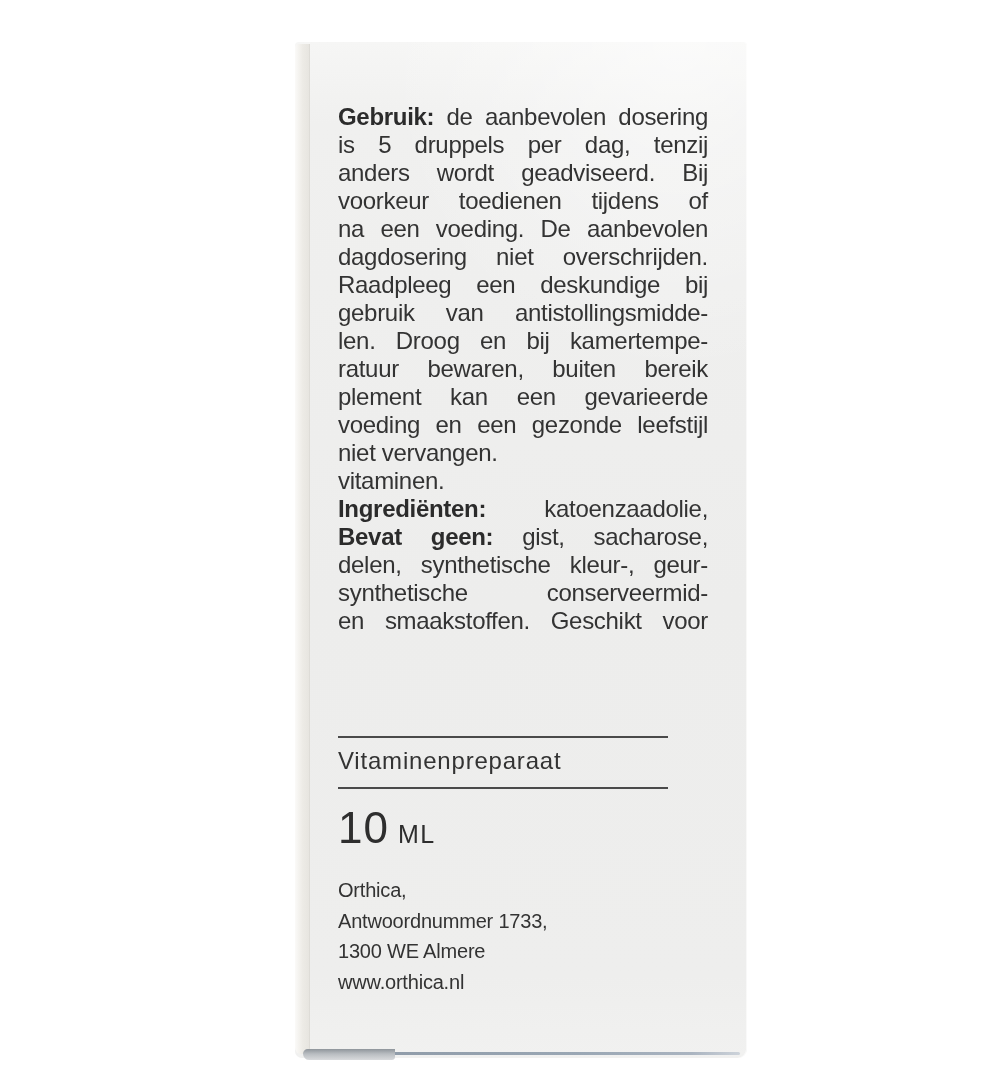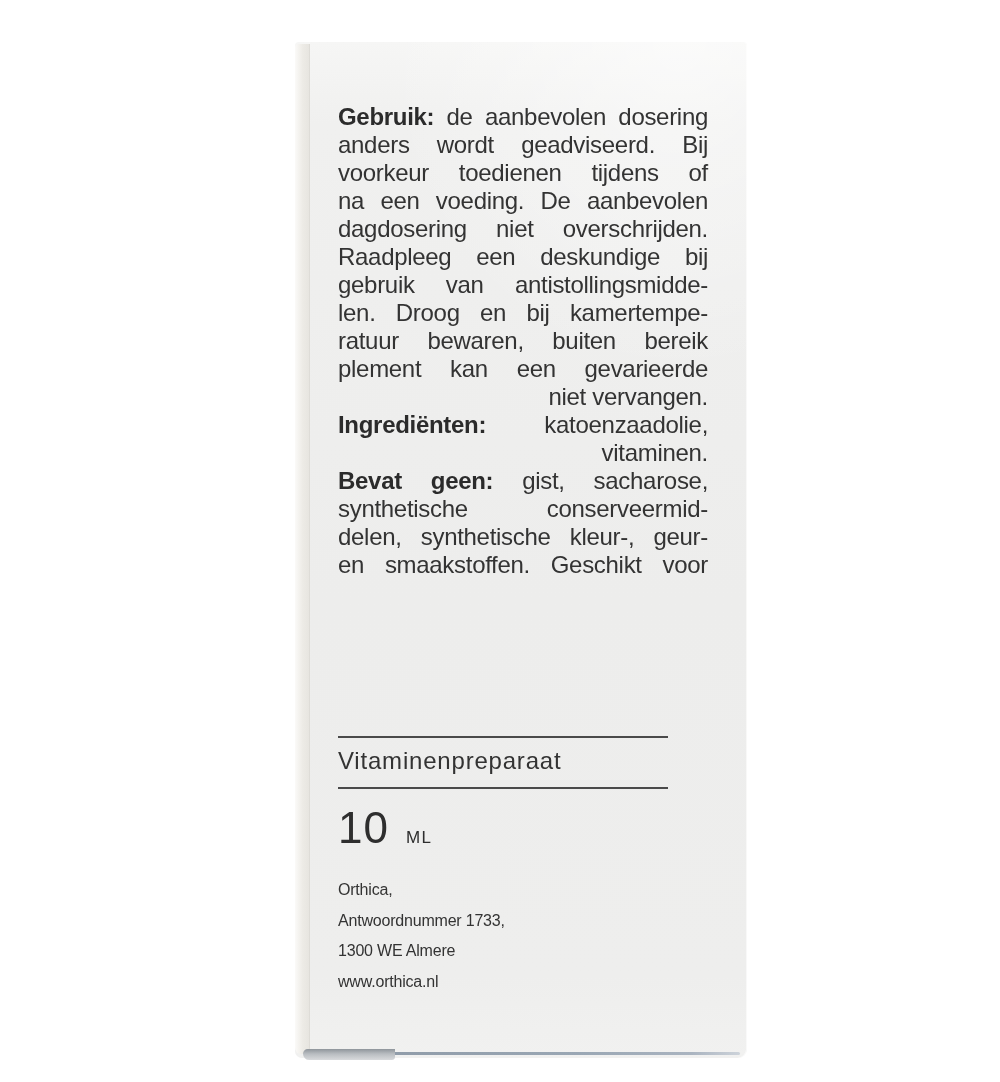--- a/index.html
+++ b/index.html
@@ -73,21 +73,21 @@
   .body-text {
     position: absolute;
     top: 61px;
     left: 0;
     width: 370px;
     font-size: 24px;
     line-height: 28px;
     letter-spacing: -0.3px;
     color: #333333;
   }
-  .bline { text-align: right; white-space: normal; }
+  .bline { text-align: left; white-space: normal; }
   .bline.just { text-align: justify; text-align-last: justify; }
   .bline b { font-weight: 700; color: #2b2b2b; }
   .rule {
     position: absolute;
     left: 0;
     width: 330px;
     height: 2px;
     background: #4a4a4a;
   }
   .rule-top { top: 694px; }
@@ -106,60 +106,62 @@
     left: 0;
     white-space: nowrap;
   }
   .volume .num {
     font-size: 44px;
     line-height: 48px;
     letter-spacing: 1px;
     color: #2e2e2e;
   }
   .volume .unit {
-    font-size: 17px;
+    font-size: 25px;
     letter-spacing: 1.5px;
     color: #2e2e2e;
-    margin-left: 17px;
+    margin-left: 9px;
   }
   .address {
     position: absolute;
     top: 833px;
     left: 0;
-    font-size: 16px;
+    font-size: 20px;
     line-height: 30.5px;
     letter-spacing: -0.2px;
     color: #333333;
   }
 </style>
 </head>
 <body>
 
 <div class="scene">
   <div class="box">
     <div class="box-side"></div>
 
     <div class="content">
       <div class="body-text">
           <div class="bline just"><b>Gebruik:</b> de aanbevolen dosering</div>
+          <div class="bline just">is 5 druppels per dag, tenzij</div>
           <div class="bline just">anders wordt geadviseerd. Bij</div>
           <div class="bline just">voorkeur toedienen tijdens of</div>
           <div class="bline just">na een voeding. De aanbevolen</div>
           <div class="bline just">dagdosering niet overschrijden.</div>
           <div class="bline just">Raadpleeg een deskundige bij</div>
           <div class="bline just">gebruik van antistollingsmidde-</div>
           <div class="bline just">len. Droog en bij kamertempe-</div>
           <div class="bline just">ratuur bewaren, buiten bereik</div>
           <div class="bline just">plement kan een gevarieerde</div>
+          <div class="bline just">voeding en een gezonde leefstijl</div>
           <div class="bline">niet vervangen.</div>
+          <div class="bline">vitaminen.</div>
           <div class="bline just"><b>Ingrediënten:</b> katoenzaadolie,</div>
-          <div class="bline">vitaminen.</div>
           <div class="bline just"><b>Bevat geen:</b> gist, sacharose,</div>
+          <div class="bline just">delen, synthetische kleur-, geur-</div>
           <div class="bline just">synthetische conserveermid-</div>
-          <div class="bline just">delen, synthetische kleur-, geur-</div>
           <div class="bline just">en smaakstoffen. Geschikt voor</div>
         </div>
 
       <div class="rule rule-top"></div>
 
       <div class="category">Vitaminenpreparaat</div>
 
       <div class="rule rule-bottom"></div>
 
       <div class="volume">

